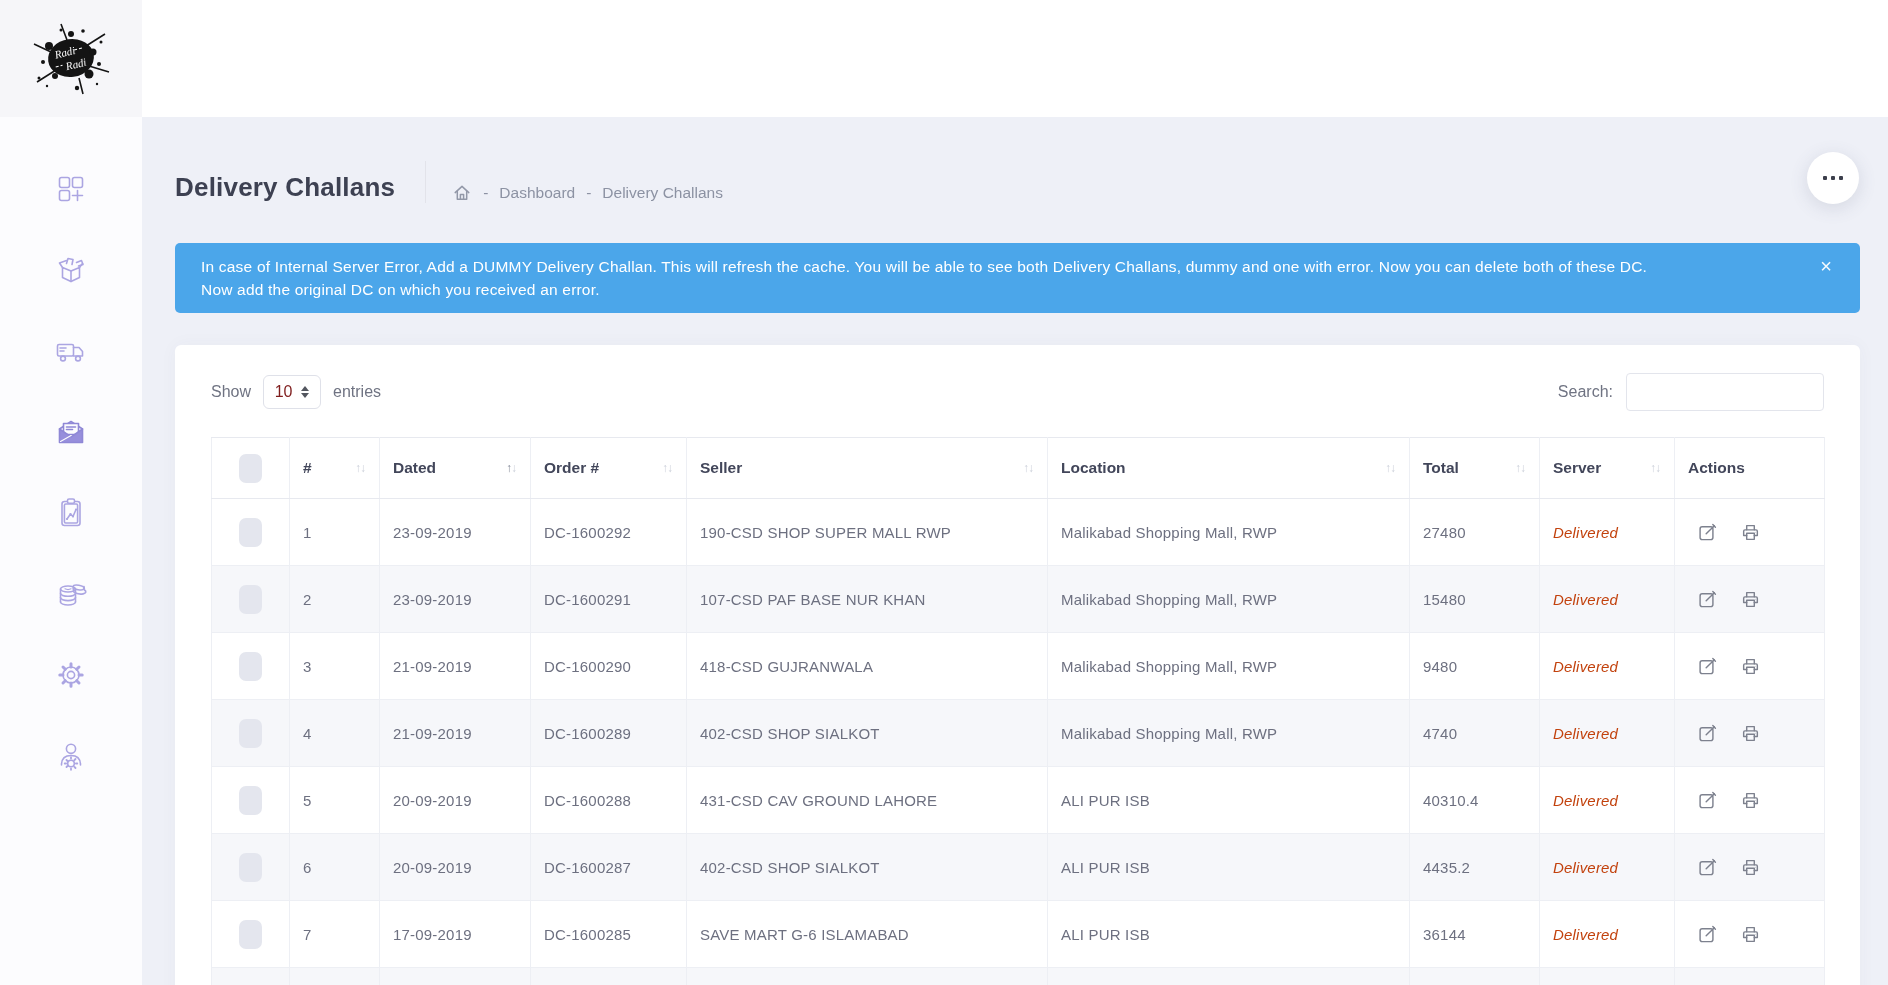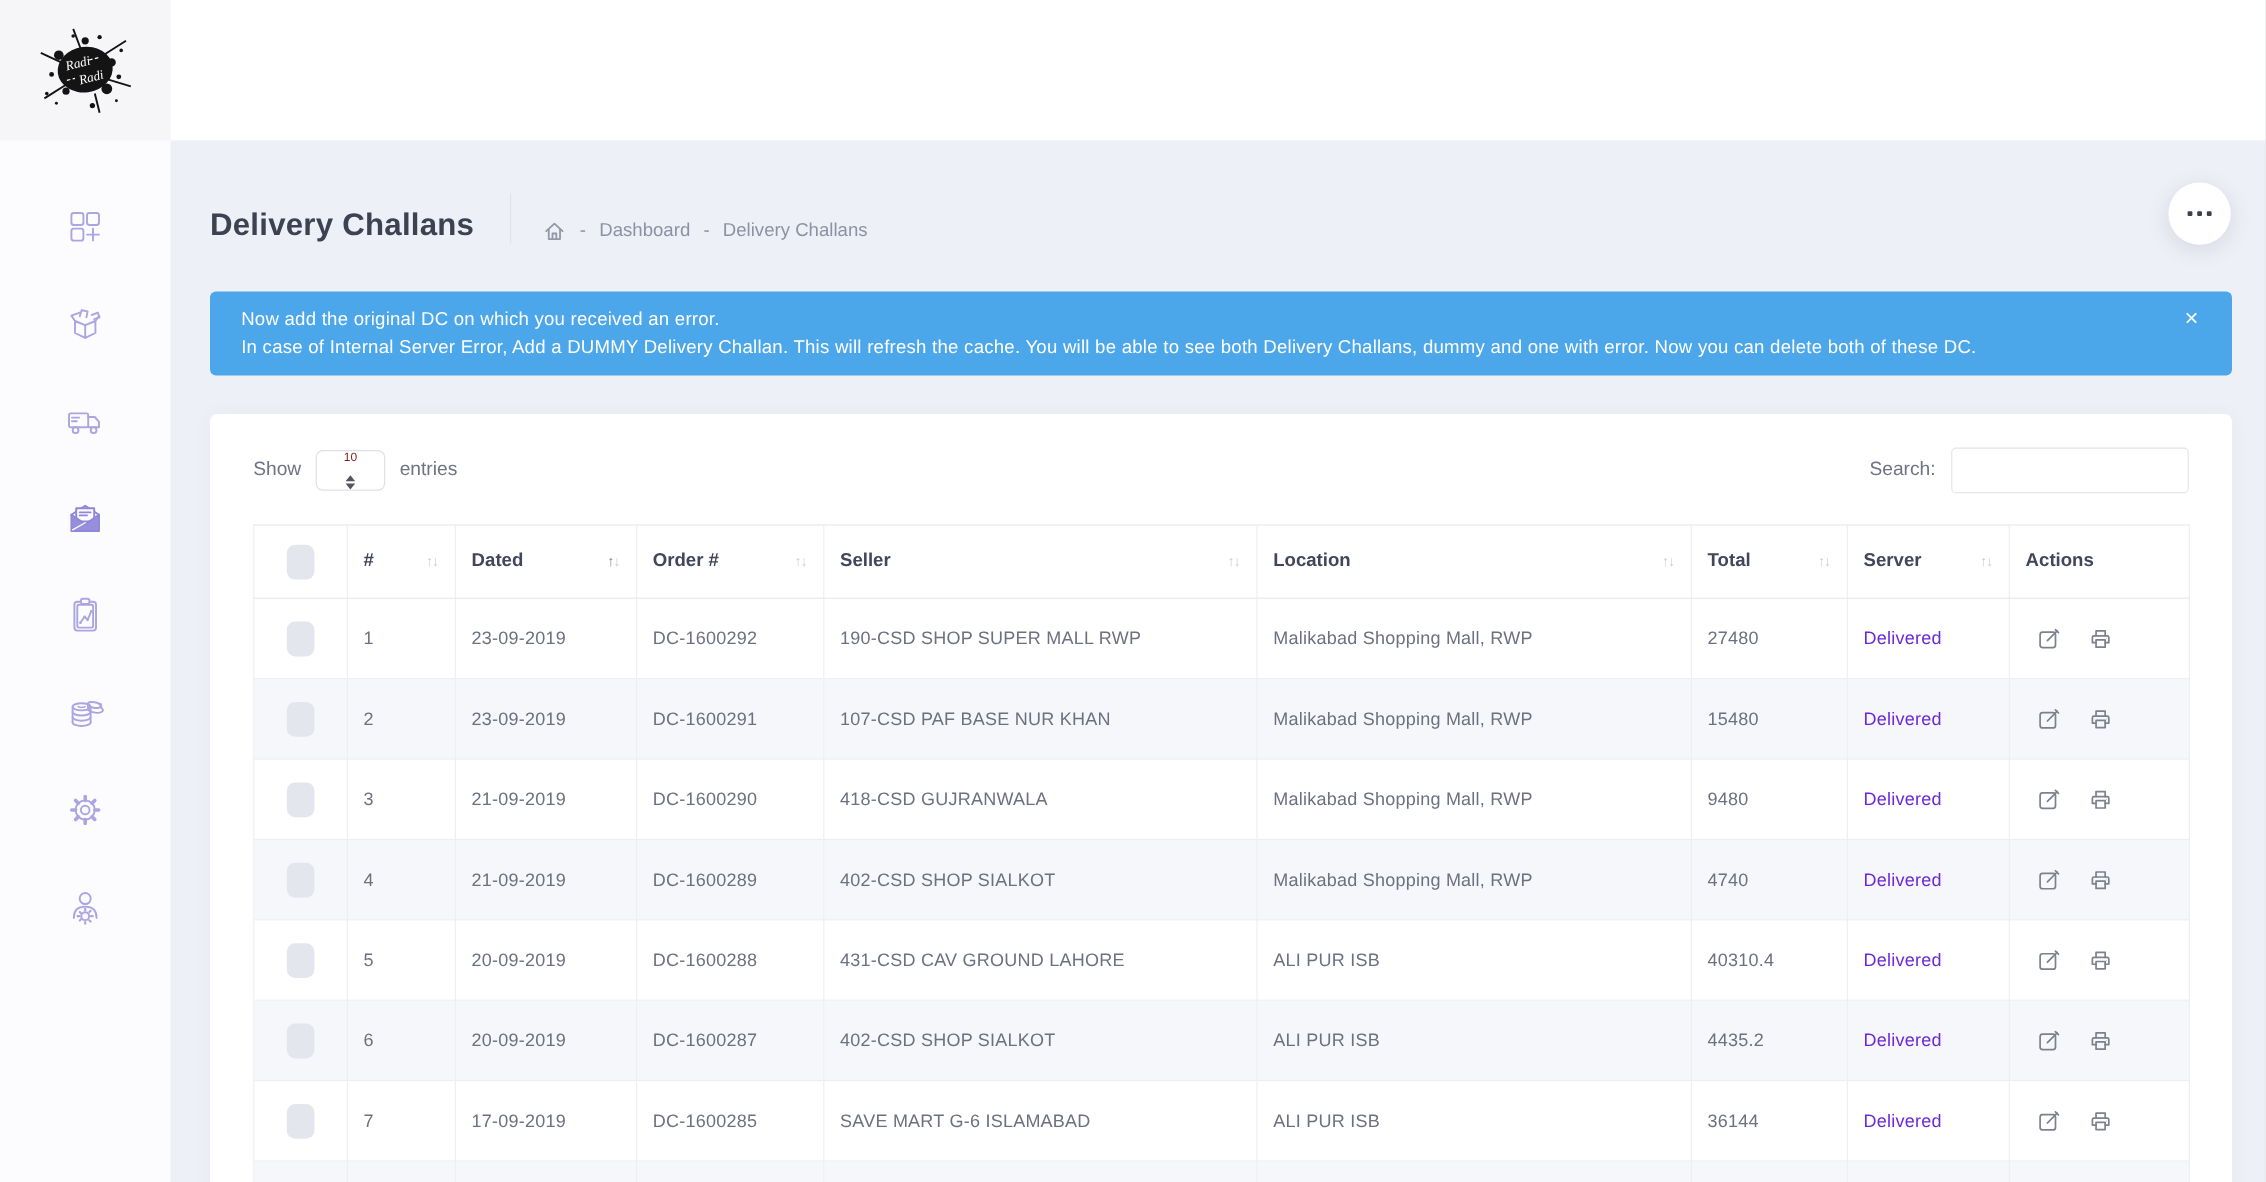--- a/index.html
+++ b/index.html
@@ -35,40 +35,40 @@
          padding:12px 70px 12px 26px;position:relative;letter-spacing:.2px;}
   .alert-close{position:absolute;right:22px;top:11px;color:#fff;font-size:20px;line-height:22px;cursor:pointer;
                background:none;border:none;font-family:inherit;opacity:.95;}
 
   
   .card{margin-top:32px;background:#fff;border-radius:6px 6px 0 0;padding:28px 36px 0;height:700px;
         box-shadow:0 0 18px rgba(70,75,110,.04);}
   .controls{display:flex;align-items:center;justify-content:space-between;height:38px;color:#6f7382;font-size:16px;}
   .show-group{display:flex;align-items:center;gap:12px;}
   .page-size{width:58px;height:34px;border:1px solid #dfe1e9;border-radius:6px;background:#fff;display:flex;
-             align-items:center;justify-content:center;gap:9px;font-size:10px;color:#7f1d1d;cursor:pointer;flex-direction:column;}
+             align-items:center;justify-content:center;gap:9px;font-size:16px;color:#7f1d1d;cursor:pointer;}
   .arrows{display:flex;flex-direction:column;gap:2px;}
   .arrows b{width:0;height:0;border-left:4px solid transparent;border-right:4px solid transparent;display:block;}
   .arr-up{border-bottom:5px solid #53565f;}
   .arr-down{border-top:5px solid #53565f;}
   .search-group{display:flex;align-items:center;gap:13px;margin-left:24px;}
   .search-input{width:198px;height:38px;border:1px solid #e3e5ec;border-radius:4px;background:#fff;outline:none;
                 padding:0 10px;font-size:15px;color:#444;}
 
   table{margin-top:26px;border-collapse:collapse;table-layout:fixed;width:1613px;}
   th,td{border:1px solid #edeff4;}
   thead th{height:61px;font-size:15.5px;font-weight:700;color:#42465a;text-align:left;padding:0 14px 0 13px;
            border-top-color:#e7e9ef;border-bottom-color:#e7e9ef;background:#fff;}
   .th-inner{display:flex;align-items:center;}
   .sort{margin-left:auto;font-size:12px;color:#ccd0da;padding-left:8px;white-space:nowrap;letter-spacing:-1px;}
   .sort .on{color:#858a99;}
   tbody td{height:67px;font-size:15px;color:#6d7080;padding:0 13px;background:#fff;letter-spacing:.2px;}
   tr.alt td{background:#f6f7fa;}
   tr.stub td{height:40px;}
-  .cell-status{color:#6d28d9;}
+  .cell-status{color:#c2410c;font-style:italic;}
   .td-check{text-align:center;}
   .row-checkbox{width:23px;height:29px;border-radius:7px;background:#e4e6ee;margin:0 auto;cursor:pointer;}
   .actions{display:flex;align-items:center;gap:24px;padding-left:10px;}
   .action-btn{background:none;border:none;padding:0;cursor:pointer;display:flex;}
   .action-btn svg{width:19px;height:19px;stroke:#7d818e;fill:none;stroke-width:1.5;stroke-linecap:round;stroke-linejoin:round;}
 </style>
 </head>
 <body>
 
 <div class="screen">
@@ -184,22 +184,22 @@
       </nav>
     </div>
 
     <button class="more-btn">
       <i></i>
         <i></i>
         <i></i>
     </button>
 
     <div class="alert">
+      <div>In case of Internal Server Error, Add a DUMMY Delivery Challan. This will refresh the cache. You will be able to see both Delivery Challans, dummy and one with error. Now you can delete both of these DC.</div>
       <div>Now add the original DC on which you received an error.</div>
-      <div>In case of Internal Server Error, Add a DUMMY Delivery Challan. This will refresh the cache. You will be able to see both Delivery Challans, dummy and one with error. Now you can delete both of these DC.</div>
       <button class="alert-close">×</button>
     </div>
 
     <div class="card">
 
       <div class="controls">
         <div class="show-group">
           <span>Show</span>
           <div class="page-size">
             <span>10</span>

